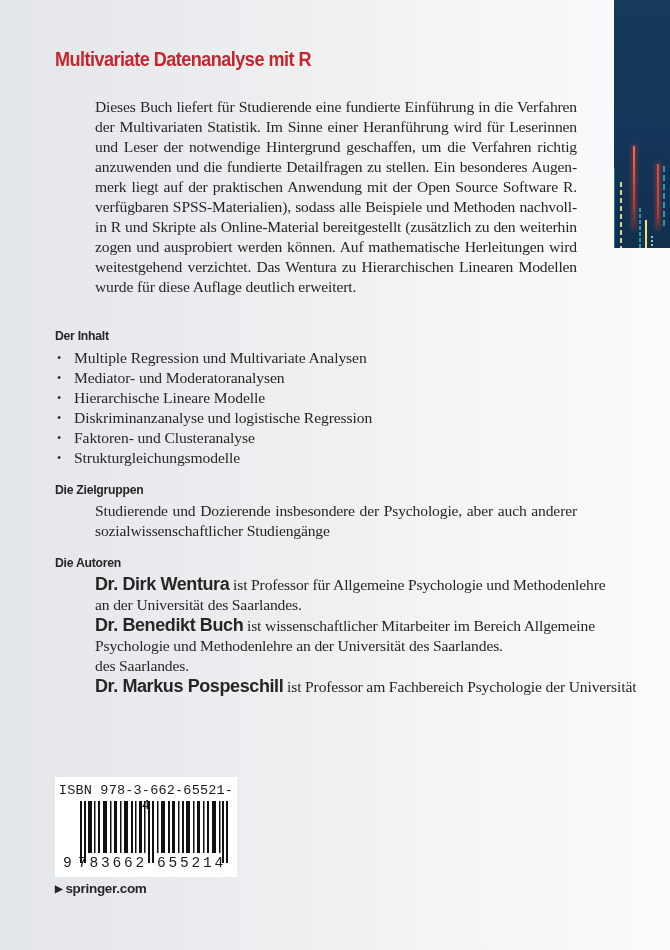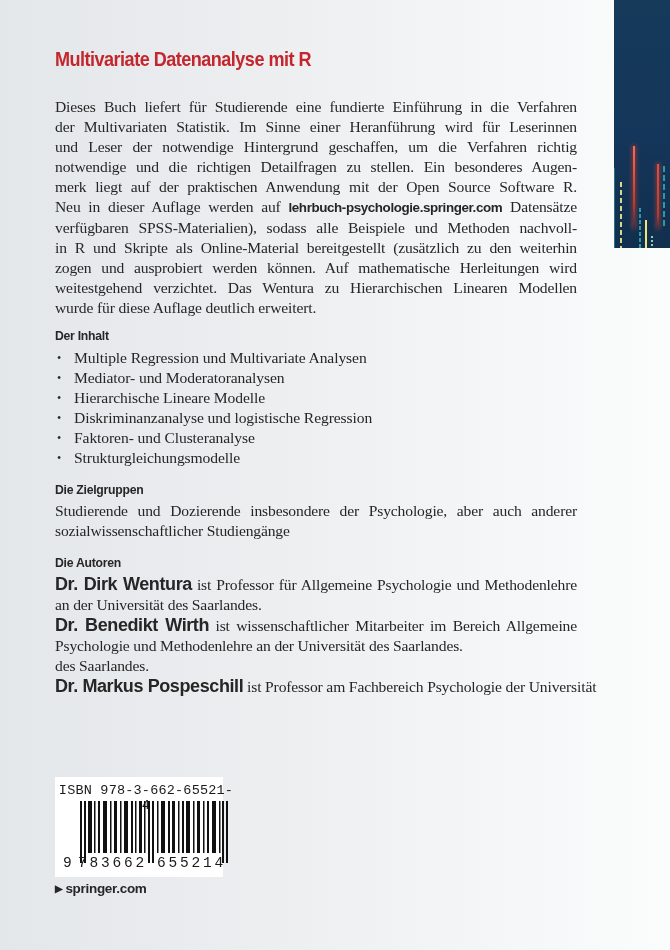--- a/index.html
+++ b/index.html
@@ -20,39 +20,39 @@
     position:absolute; left:55px; top:47px; margin:0;
     font-family:"Liberation Sans", sans-serif; font-weight:bold;
     font-size:21px; color:#c4262e; letter-spacing:-0.6px;
     transform:scaleX(0.86); transform-origin:left center; white-space:nowrap;
   }
   .para {
     position:absolute; left:55px; width:522px; margin:0;
     font-size:15.6px; line-height:20px; text-align:justify;
     letter-spacing:-0.15px;
   }
-  .para .line { display:block; text-align:justify; text-align-last:justify; white-space:nowrap; }
+  .para .line { display:block; text-align:justify; text-align-last:justify; white-space:nowrap;margin-left:40px; }
   .para .line.last { text-align-last:left;font-family:Liberation Serif, serif; }
   .link-bold {
     font-family:"Liberation Sans", sans-serif; font-weight:bold; font-size:13.4px; letter-spacing:-0.4px;
   }
   .heading {
     position:absolute; left:55px; margin:0;
     font-family:"Liberation Sans", sans-serif; font-weight:bold;
     font-size:13.6px; color:#262626; letter-spacing:-0.3px;
     transform:scaleX(0.9); transform-origin:left center; white-space:nowrap;
   }
   .list { position:absolute; left:55px; top:348px; margin:0; padding:0; list-style:none; }
   .list li { height:20px; line-height:20px; font-size:15.6px; white-space:nowrap; position:relative; padding-left:19px; letter-spacing:-0.1px;}
   .list li .bullet { position:absolute; left:2px; top:0; font-size:12px; }
   .author-name {
     font-family:"Liberation Sans", sans-serif; font-weight:bold; font-size:18px; letter-spacing:-0.4px;
   }
   .barcode-box {
-    position:absolute; left:55px; top:777px; width:168px; height:100px; background:#ffffff;
+    position:absolute; left:55px; top:777px; width:182px; height:100px; background:#ffffff;
   }
   .isbn-text {
     position:absolute; left:0; top:6px; width:182px; text-align:center;
     font-family:"Liberation Mono", monospace; font-size:13.5px; color:#1a1a1a; letter-spacing:0.2px;
   }
   .bars { position:absolute; left:25px; top:24px; width:150px; height:62px; }
   .digits {
     position:absolute; left:0; top:78px; width:182px;
     font-family:"Liberation Mono", monospace; font-size:14.5px; color:#1a1a1a;
   }
@@ -77,23 +77,22 @@
   <div class="bar glow" style="left:43px;height:64px;bottom:20px;background:linear-gradient(to bottom,#e0513c,#b83a2c 80%,rgba(184,58,44,0.2))"></div>
   <div class="bar" style="left:49px;height:60px;bottom:22px;background:repeating-linear-gradient(to bottom,#2a9aa8 0 6px,transparent 6px 9px)"></div>
 </div>
 
 <h1 class="title">Multivariate Datenanalyse mit R</h1>
 
 <p class="para" style="top:97px">
   <span class="line">Dieses Buch liefert für Studierende eine fundierte Einführung in die Verfahren</span>
   <span class="line">der Multivariaten Statistik. Im Sinne einer Heranführung wird für Leserinnen</span>
   <span class="line">und Leser der notwendige Hintergrund geschaffen, um die Verfahren richtig</span>
-  <span class="line">notwendige und die richtigen Detailfragen zu stellen. Ein besonderes Augen-</span>
+  <span class="line">anzuwenden und die fundierte Detailfragen zu stellen. Ein besonderes Augen-</span>
   <span class="line">merk liegt auf der praktischen Anwendung mit der Open Source Software R.</span>
-  <span class="line"><span>Neu in dieser Auflage werden auf </span><span class="link-bold">lehrbuch-psychologie.springer.com</span><span> Datensätze</span></span>
   <span class="line">verfügbaren SPSS-Materialien), sodass alle Beispiele und Methoden nachvoll-</span>
   <span class="line">in R und Skripte als Online-Material bereitgestellt (zusätzlich zu den weiterhin</span>
   <span class="line">zogen und ausprobiert werden können. Auf mathematische Herleitungen wird</span>
   <span class="line">weitestgehend verzichtet. Das Wentura zu Hierarchischen Linearen Modellen</span>
   <span class="line last">wurde für diese Auflage deutlich erweitert.</span>
 </p>
 
 <h2 class="heading" style="top:328px">Der Inhalt</h2>
 <ul class="list">
   <li><span class="bullet">•</span><span>Multiple Regression und Multivariate Analysen</span></li>
@@ -107,21 +106,21 @@
 <h2 class="heading" style="top:482px">Die Zielgruppen</h2>
 <p class="para" style="top:501px">
   <span class="line">Studierende und Dozierende insbesondere der Psychologie, aber auch anderer</span>
   <span class="line last">sozialwissenschaftlicher Studiengänge</span>
 </p>
 
 <h2 class="heading" style="top:555px">Die Autoren</h2>
 <p class="para" style="top:574px">
   <span class="line"><span class="author-name">Dr. Dirk Wentura</span><span> ist Professor für Allgemeine Psychologie und Methodenlehre</span></span>
   <span class="line last">an der Universität des Saarlandes.</span>
-  <span class="line"><span class="author-name">Dr. Benedikt Wirth</span><span> ist wissenschaftlicher Mitarbeiter im Bereich Allgemeine</span></span>
+  <span class="line"><span class="author-name">Dr. Benedikt Buch</span><span> ist wissenschaftlicher Mitarbeiter im Bereich Allgemeine</span></span>
   <span class="line last">Psychologie und Methodenlehre an der Universität des Saarlandes.</span>
   <span class="line last">des Saarlandes.</span>
   <span class="line"><span class="author-name">Dr. Markus Pospeschill</span><span> ist Professor am Fachbereich Psychologie der Universität</span></span>
 </p>
 
 <div class="barcode-box">
   <div class="isbn-text">ISBN 978-3-662-65521-4</div>
   <svg class="bars" viewBox="0 0 150 62" preserveAspectRatio="none">
     <g fill="#111">
       <rect x="0" y="0" width="2" height="62"></rect>

